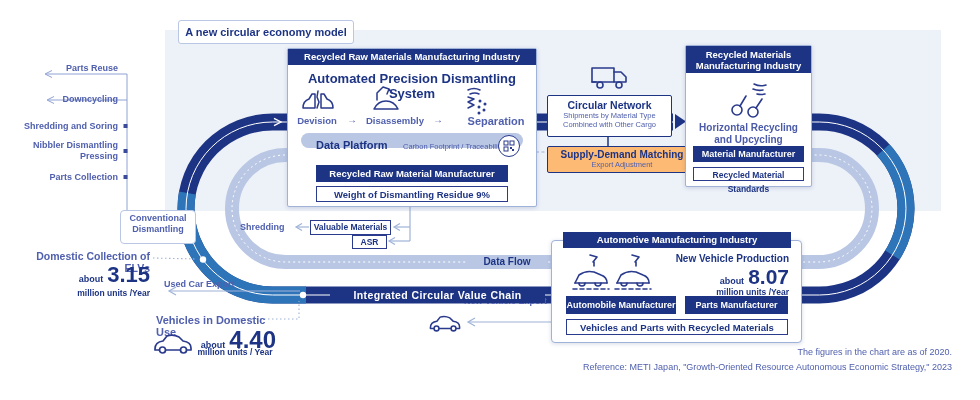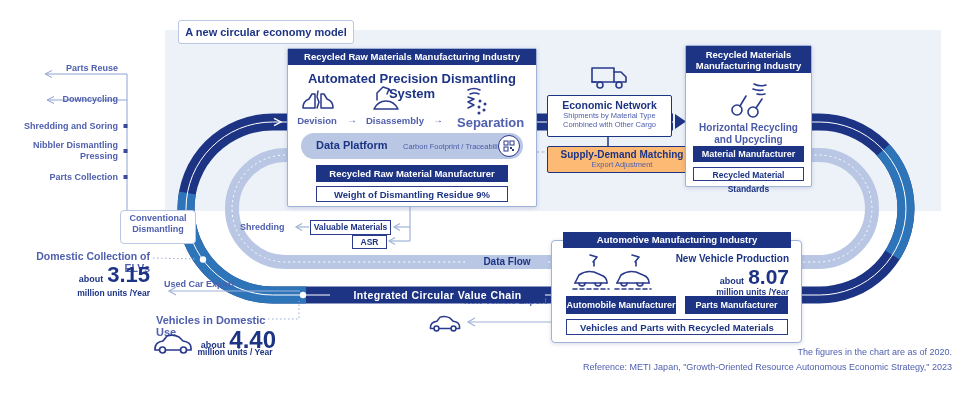--- a/index.html
+++ b/index.html
@@ -165,23 +165,23 @@
         <circle cx="23" cy="20" r="1.5"></circle>
           <circle cx="28" cy="23" r="1.5"></circle>
           <circle cx="23" cy="26" r="1.5"></circle>
       </g>
     </svg>
 
     <div class="abs" style="left:4px;top:66px;width:50px;text-align:center;color:#5060ae;font-size:9.5px;font-weight:bold;">Devision</div>
     <div class="abs" style="left:55px;top:65px;width:18px;text-align:center;color:#5060ae;font-size:10px;">→</div>
     <div class="abs" style="left:74px;top:66px;width:66px;text-align:center;color:#5060ae;font-size:9.5px;font-weight:bold;">Disassembly</div>
     <div class="abs" style="left:141px;top:65px;width:18px;text-align:center;color:#5060ae;font-size:10px;">→</div>
-    <div class="abs" style="left:169px;top:66px;width:64px;text-align:center;color:#5060ae;font-size:13px;font-weight:bold;">Separation</div>
-
-    <div class="abs dp-bar" style="left:13px;top:84px;width:222px;height:26px;">
+    <div class="abs" style="left:176px;top:66px;width:64px;text-align:center;color:#5060ae;font-size:11px;font-weight:bold;">Separation</div>
+
+    <div class="abs dp-bar" style="left:13px;top:84px;width:222px;height:15px;">
       <span class="abs" style="left:15px;top:6px;font-size:11px;font-weight:bold;color:#1d3484;">Data Platform</span>
       <span class="abs" style="left:102px;top:9px;font-size:7.5px;color:#4a5aa8;">Carbon Footprint / Traceability</span>
       <span class="abs" style="left:197px;top:2px;width:22px;height:22px;background:#fff;border:1px solid #2a3a8c;border-radius:50%;box-sizing:border-box;">
         <svg width="20" height="20" viewBox="0 0 20 20">
           <g fill="none" stroke="#2a3a8c" stroke-width="1">
             <rect x="5" y="5" width="4" height="4"></rect>
               <rect x="11" y="5" width="4" height="4"></rect>
               <rect x="5" y="11" width="4" height="4"></rect>
           </g>
           <g fill="#2a3a8c">
@@ -198,21 +198,21 @@
   <svg class="abs" style="left:590px;top:64px;" width="40" height="30" viewBox="0 0 40 30">
     <g fill="none" stroke="#2a3a8c" stroke-width="1.6" stroke-linecap="round" stroke-linejoin="round">
       <rect x="2" y="4" width="22" height="14"></rect>
       <path d="M24,8 L31,8 L36,13 L36,18 L24,18"></path>
       <circle cx="10" cy="21" r="3"></circle>
         <circle cx="29" cy="21" r="3"></circle>
       <path d="M2,18 L6,18"></path>
     </g>
   </svg>
   <div class="abs" style="left:547px;top:95px;width:125px;height:42px;background:#fff;border:1.5px solid #1d3484;border-radius:2px;box-sizing:border-box;text-align:center;">
-    <div style="font-size:10.5px;font-weight:bold;color:#1d3484;margin-top:3px;">Economic Network</div>
+    <div style="font-size:10.5px;font-weight:bold;color:#1d3484;margin-top:3px;">Circular Network</div>
     <div class="subtxt">Shipments by Material Type</div>
     <div class="subtxt">Combined with Other Cargo</div>
   </div>
   <div class="abs" style="left:547px;top:146px;width:150px;height:27px;background:#fdba74;border:1.5px solid #1d3484;border-radius:2px;box-sizing:border-box;text-align:center;">
     <div style="font-size:10px;font-weight:bold;color:#1d3484;margin-top:2px;">Supply-Demand Matching</div>
     <div class="subtxt">Export Adjustment</div>
   </div>
 
   <div class="abs card" style="left:685px;top:45px;width:125px;height:140px;border-radius:2px;">
     <div class="navybar" style="height:27px;padding-top:3px;box-sizing:border-box;">

